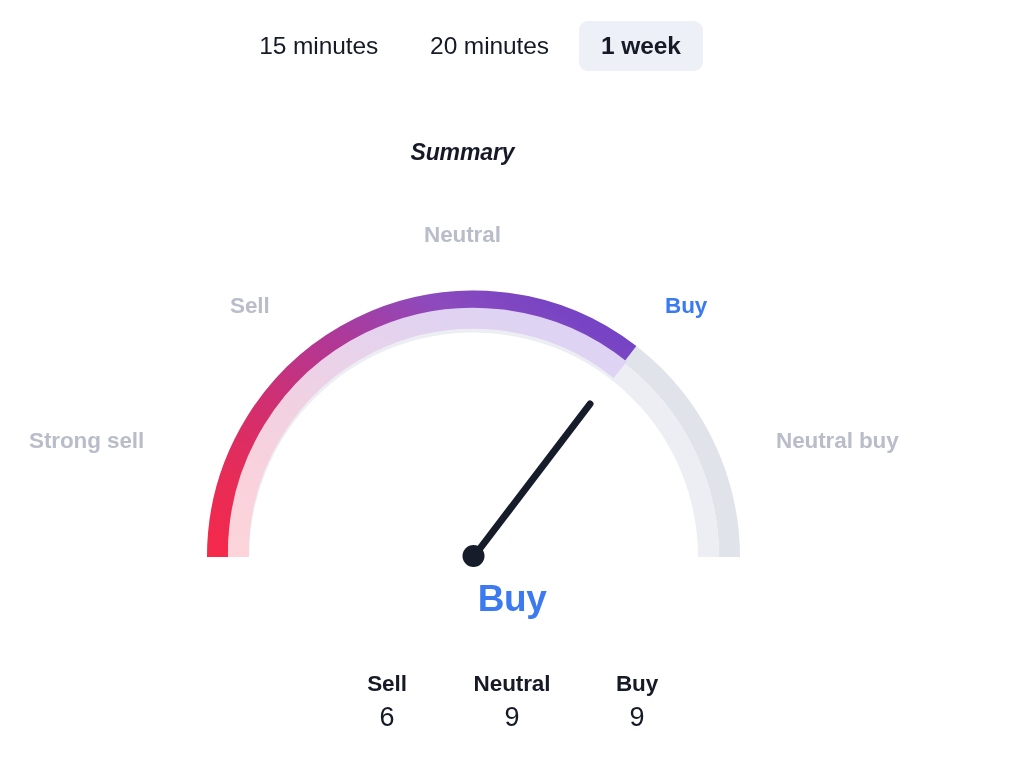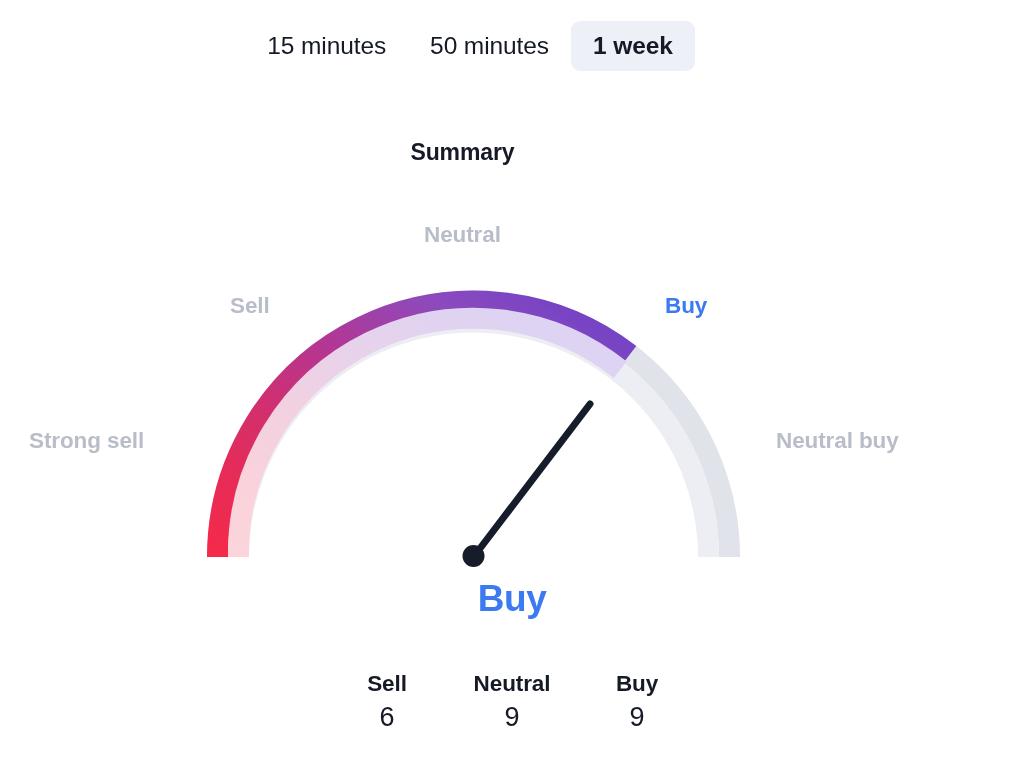--- a/index.html
+++ b/index.html
@@ -19,21 +19,21 @@
   
   .tabbar {
     position: absolute;
     left: 0;
     top: 0;
     width: 940px;
     height: 92px;
     display: flex;
     align-items: center;
     justify-content: center;
-    gap: 0px;
+    gap: 8px;
     box-sizing: border-box;
     padding: 0 12px;
   }
   .tab {
     font-size: 24.5px;
     line-height: 1;
     color: #151a26;
     letter-spacing: -0.1px;
     padding: 13px 22px;
     border-radius: 9px;
@@ -52,20 +52,21 @@
   .summary-title {
     position: absolute;
     left: 0;
     top: 139px;
     width: 925px;
     text-align: center;
     font-size: 23px;
     font-weight: 700;
     color: #151a26;
     letter-spacing: -0.1px;
+    font-style: italic;
   }
 
   
   .gauge-wrap {
     position: absolute;
     left: 0;
     top: 185px;
     width: 1024px;
     height: 400px;
   }
@@ -130,21 +131,21 @@
     font-weight: 400;
     color: #151a26;
     line-height: 1.45;
   }
 </style>
 </head>
 <body>
 
 <div class="tabbar">
   <div class="tab">15 minutes</div>
-  <div class="tab">50 minutes</div>
+  <div class="tab">20 minutes</div>
   <div class="tab active">1 week</div>
 </div>
 
 <div class="summary-title">Summary</div>
 
 <div class="gauge-wrap">
 
   <svg class="gauge-svg" width="1024" height="400" viewBox="0 0 1024 400">
     <defs>
       <linearGradient id="arcGradOuter" x1="0" y1="1" x2="1" y2="0" gradientUnits="objectBoundingBox">

